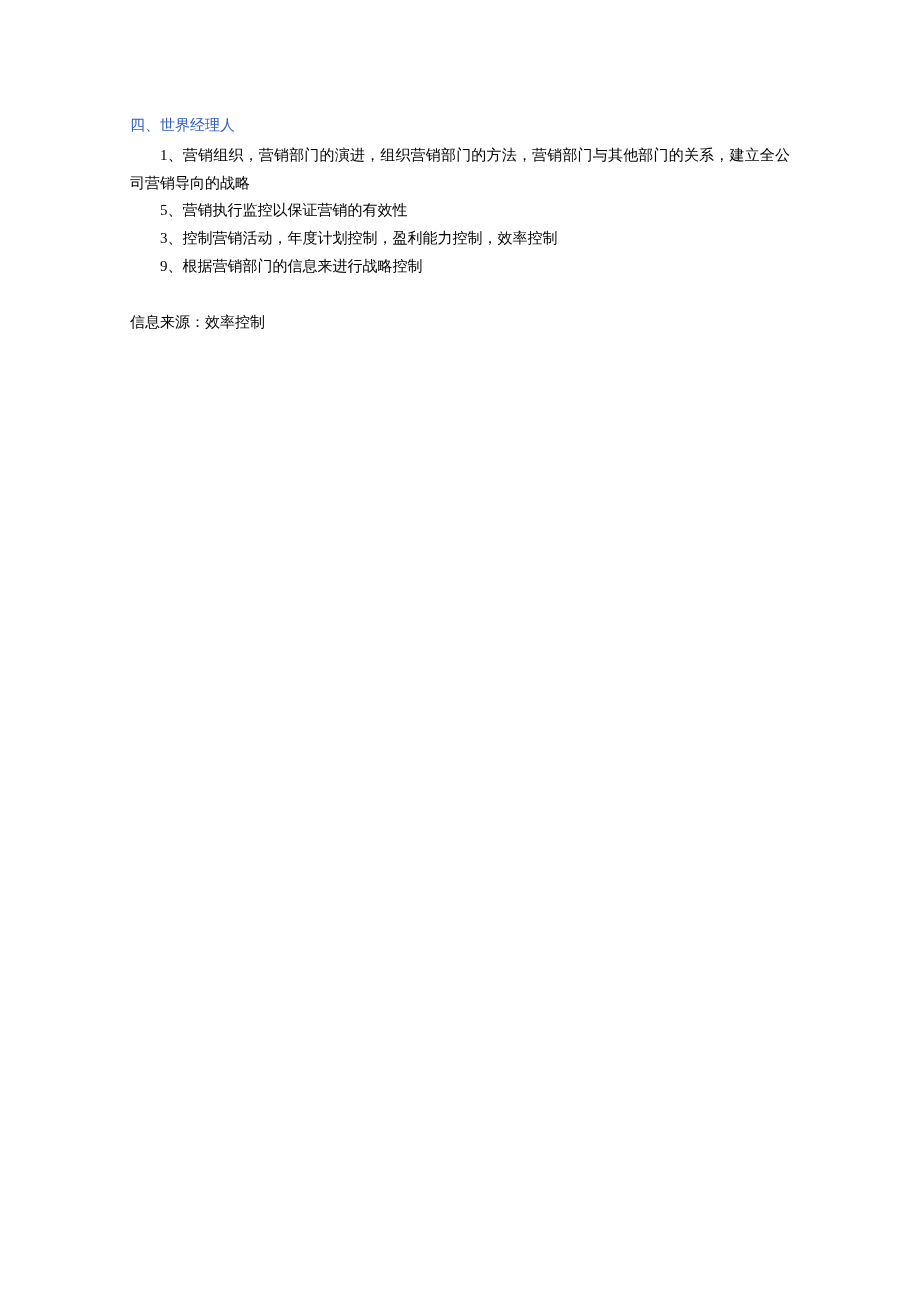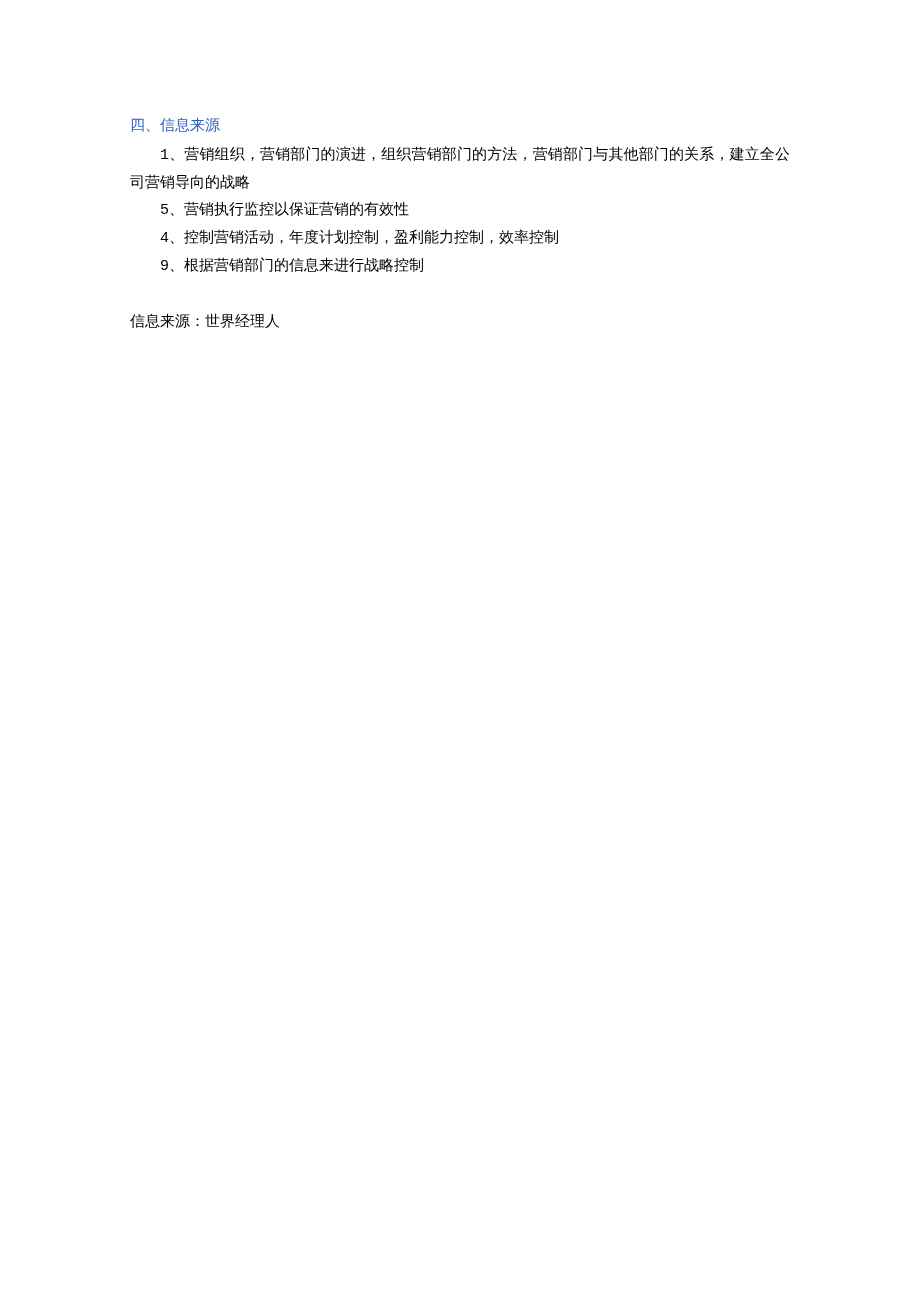--- a/index.html
+++ b/index.html
@@ -1,15 +1,15 @@
 <!DOCTYPE html>
 <html><head>
 <meta charset="utf-8">
 <style>
-  * { margin: 0; padding: 0; box-sizing: border-box; font-family: Liberation Mono, monospace; }
+  * { margin: 0; padding: 0; box-sizing: border-box; }
   body {
     width: 920px;
     height: 1302px;
     background: #ffffff;
     font-family: "SimSun", "宋体", serif;
     font-size: 15px;
     color: #000000;
     line-height: 1.85;
     padding: 112px 130px 0 130px;
   }
@@ -21,23 +21,23 @@
   .para {
     text-align: justify;
     text-justify: inter-ideograph;
   }
   .indent { text-indent: 2em; }
   .source { margin-top: 28px; }
 </style>
 </head>
 <body>
 
-<div class="heading">四、信息来源</div>
+<div class="heading">四、世界经理人</div>
 
 <div class="para">
   <span style="display:inline-block;width:2em;"></span><span>1、营销组织，营销部门的演进，组织营销部门的方法，营销部门与其他部门的关系，建立全公司营销导向的战略</span>
 </div>
 
 <div class="para indent">5、营销执行监控以保证营销的有效性</div>
-<div class="para indent">4、控制营销活动，年度计划控制，盈利能力控制，效率控制</div>
+<div class="para indent">3、控制营销活动，年度计划控制，盈利能力控制，效率控制</div>
 <div class="para indent">9、根据营销部门的信息来进行战略控制</div>
 
-<div class="source">信息来源：世界经理人</div>
+<div class="source">信息来源：效率控制</div>
 
 </body></html>

